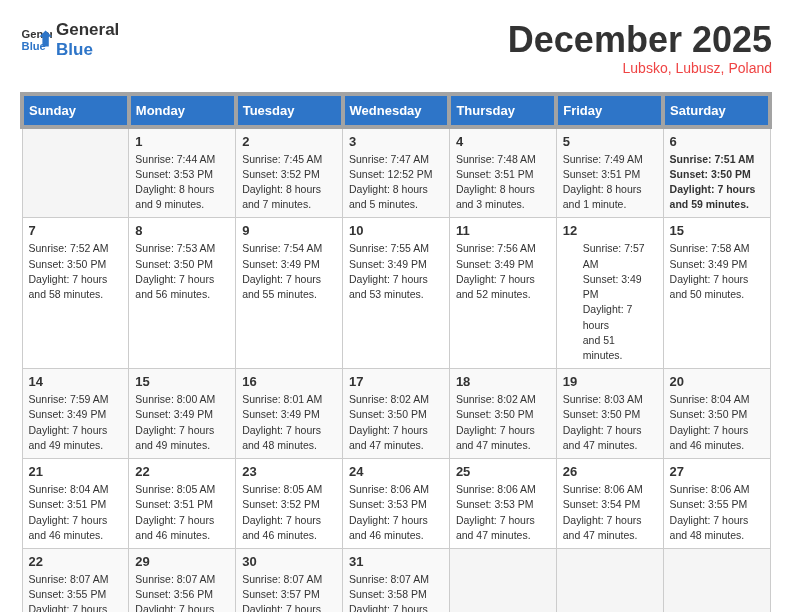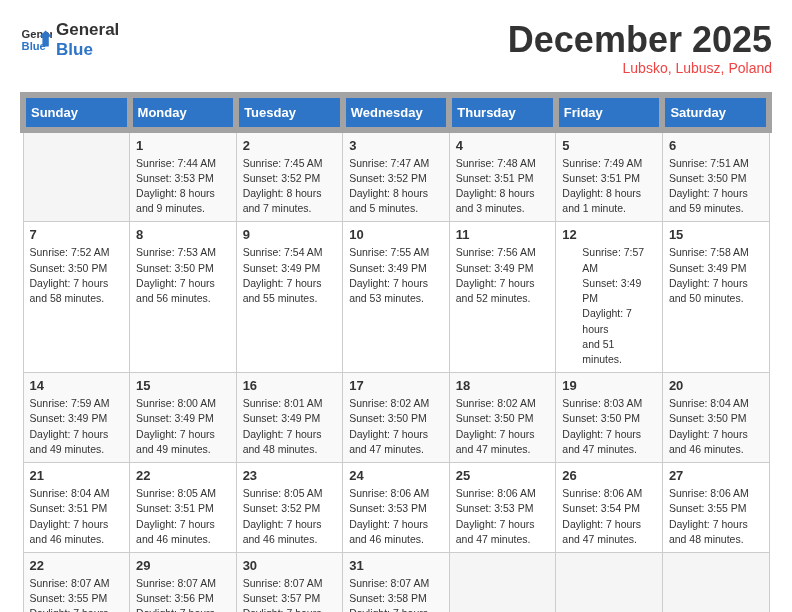--- a/index.html
+++ b/index.html
@@ -43,21 +43,21 @@
       border-collapse: collapse;
       table-layout: fixed;
     }
     thead tr th {
       background-color: #2e75c8;
       color: #fff;
       font-size: 13px;
       font-weight: bold;
       padding: 7px 5px;
       text-align: left;
-      border: 6px solid #a3a3a3;
+      border: 4px solid #a3a3a3;
     }
     tbody tr td {
       border: 1px solid #ccc;
       vertical-align: top;
       padding: 5px 6px;
       min-height: 80px;
       background: #fff;
       font-size: 11px;
       color: #333;
       height: 85px;
@@ -126,41 +126,41 @@
         <td>
           <span class="day-num">2</span>
           <div class="day-info" style="white-space: pre-line;">Sunrise: 7:45 AM
 Sunset: 3:52 PM
 Daylight: 8 hours
 and 7 minutes.</div>
         </td>
         <td>
           <span class="day-num">3</span>
           <div class="day-info" style="white-space: pre-line;">Sunrise: 7:47 AM
-Sunset: 3:52 PM
+Sunset: 12:52 PM
 Daylight: 8 hours
 and 5 minutes.</div>
         </td>
         <td>
           <span class="day-num">4</span>
           <div class="day-info" style="white-space: pre-line;">Sunrise: 7:48 AM
 Sunset: 3:51 PM
 Daylight: 8 hours
 and 3 minutes.</div>
         </td>
         <td>
           <span class="day-num">5</span>
           <div class="day-info" style="white-space: pre-line;">Sunrise: 7:49 AM
 Sunset: 3:51 PM
 Daylight: 8 hours
 and 1 minute.</div>
         </td>
         <td>
           <span class="day-num">6</span>
-          <div class="day-info" style="white-space: pre-line;">Sunrise: 7:51 AM
+          <div class="day-info" style="white-space: pre-line; font-weight: bold;">Sunrise: 7:51 AM
 Sunset: 3:50 PM
 Daylight: 7 hours
 and 59 minutes.</div>
         </td>
       </tr>
       <tr>
         <td>
           <span class="day-num">7</span>
           <div class="day-info" style="white-space: pre-line;">Sunrise: 7:52 AM
 Sunset: 3:50 PM

